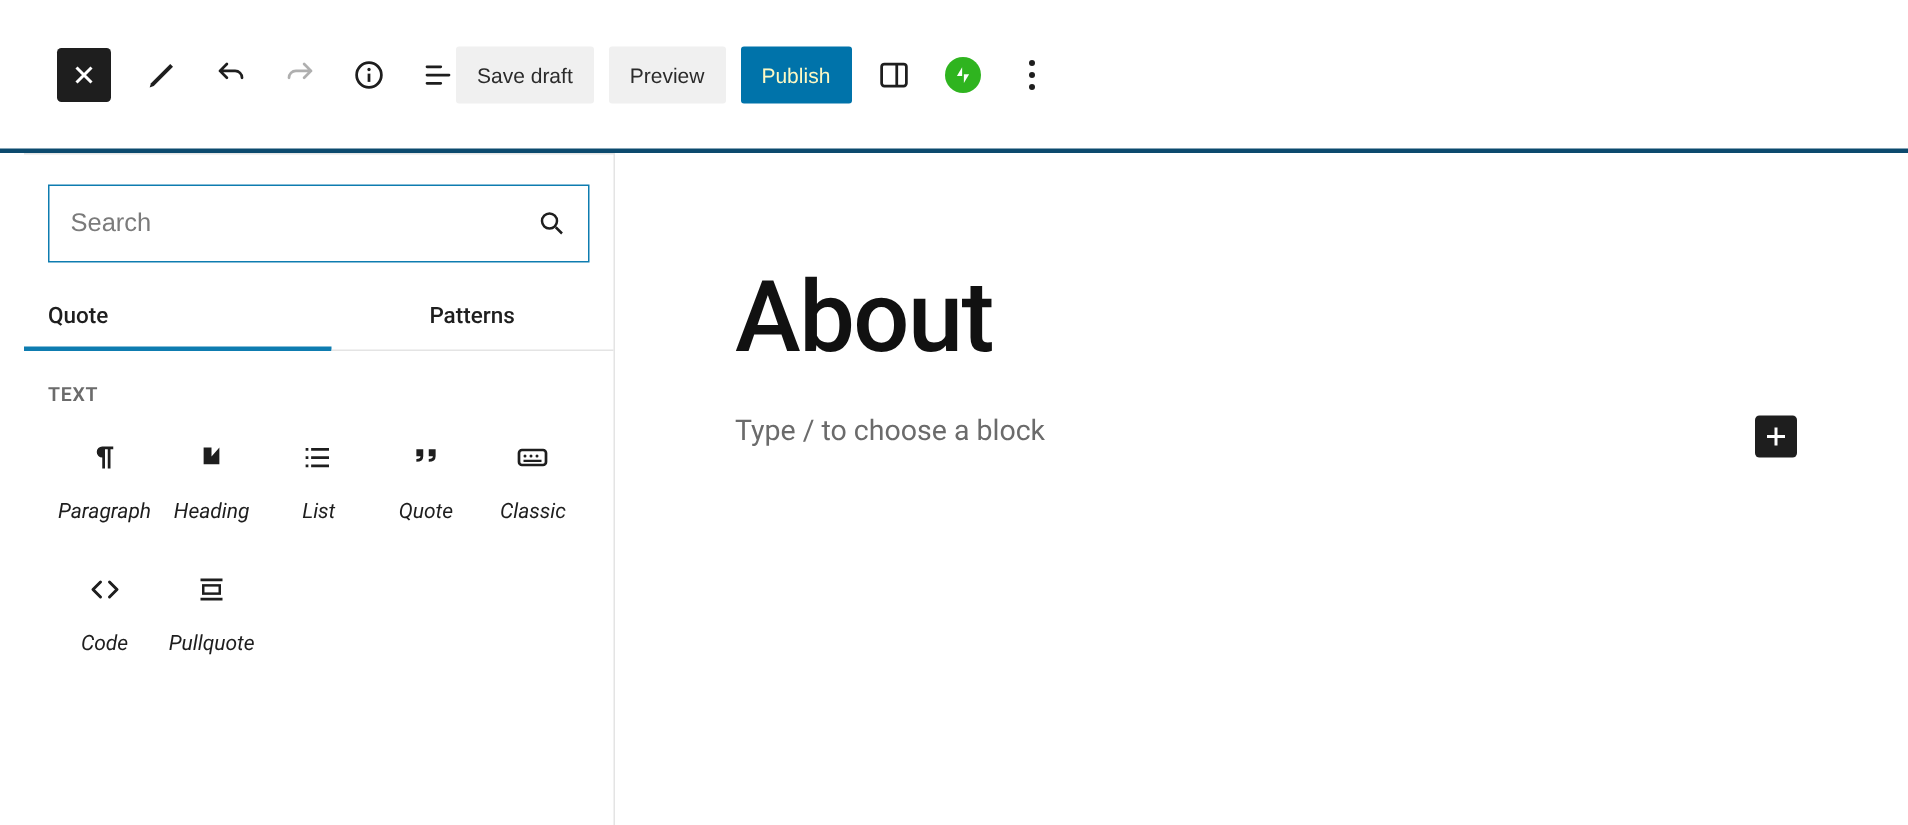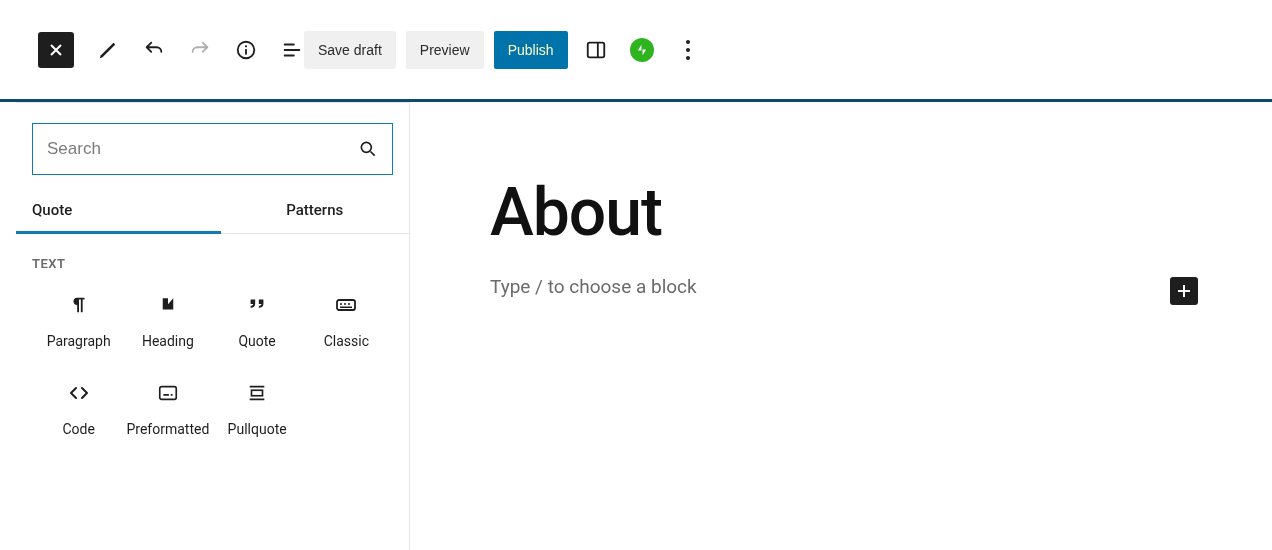--- a/index.html
+++ b/index.html
@@ -105,23 +105,24 @@
   .tab:first-child { text-align: left; padding-left: 16px;}
   .cat {
     padding: 22px 0 8px 16px;
     font-size: 13px;
     letter-spacing: 0.5px;
     color: #6b6b6b;
     font-weight: 600;
   }
   .block-grid {
     display: grid;
-    grid-template-columns: repeat(4, 1fr);
+    grid-template-columns: repeat(5, 1fr);
     padding: 12px 18px 0 18px;
     gap: 30px 0;
+    font-style: italic;
   }
   .block-item {
     display: flex;
     flex-direction: column;
     align-items: center;
     gap: 14px;
     cursor: pointer;
     font-size: 14px;
     color: #1e1e1e;
   }
@@ -253,20 +254,29 @@
 
       <div class="block-item">
         <div class="block-ic">
           <svg width="18" height="18" viewBox="0 0 24 24">
               <path d="M5 3 L12 3 L12 11 L19 3 L19 18 L5 18 Z" fill="#1e1e1e"></path>
             </svg>
         </div>
         <span>Heading</span>
       </div>
 
+      <div class="block-item">
+        <div class="block-ic">
+          <svg width="22" height="22" viewBox="0 0 24 24">
+              <path d="M7 6 H20 M7 12 H20 M7 18 H20" stroke="#1e1e1e" stroke-width="2"></path>
+              <path d="M3 6 H5 M3 12 H5 M3 18 H5" stroke="#1e1e1e" stroke-width="2"></path>
+            </svg>
+        </div>
+        <span>List</span>
+      </div>
 
       <div class="block-item">
         <div class="block-ic">
           <svg width="22" height="22" viewBox="0 0 24 24">
               <path d="M5 6 H10 V11 Q10 15 5 15 V13 Q8 13 8 11 H5 Z M14 6 H19 V11 Q19 15 14 15 V13 Q17 13 17 11 H14 Z" fill="#1e1e1e"></path>
             </svg>
         </div>
         <span>Quote</span>
       </div>
 
@@ -285,29 +295,20 @@
 
       <div class="block-item">
         <div class="block-ic">
           <svg width="24" height="24" viewBox="0 0 24 24">
               <path d="M9 7 L4 12 L9 17 M15 7 L20 12 L15 17" stroke="#1e1e1e" stroke-width="2" fill="none" stroke-linecap="round" stroke-linejoin="round"></path>
             </svg>
         </div>
         <span>Code</span>
       </div>
 
-      <div class="block-item">
-        <div class="block-ic">
-          <svg width="22" height="22" viewBox="0 0 24 24">
-              <rect x="3" y="5" width="18" height="14" rx="2" stroke="#1e1e1e" stroke-width="1.8" fill="none"></rect>
-              <path d="M7 14 H13 M15 14 H17" stroke="#1e1e1e" stroke-width="1.8"></path>
-            </svg>
-        </div>
-        <span>Preformatted</span>
-      </div>
 
       <div class="block-item">
         <div class="block-ic">
           <svg width="22" height="22" viewBox="0 0 24 24">
               <path d="M4 5 H20 M4 19 H20" stroke="#1e1e1e" stroke-width="2"></path>
               <rect x="6" y="9" width="12" height="6" stroke="#1e1e1e" stroke-width="1.8" fill="none"></rect>
             </svg>
         </div>
         <span>Pullquote</span>
       </div>

